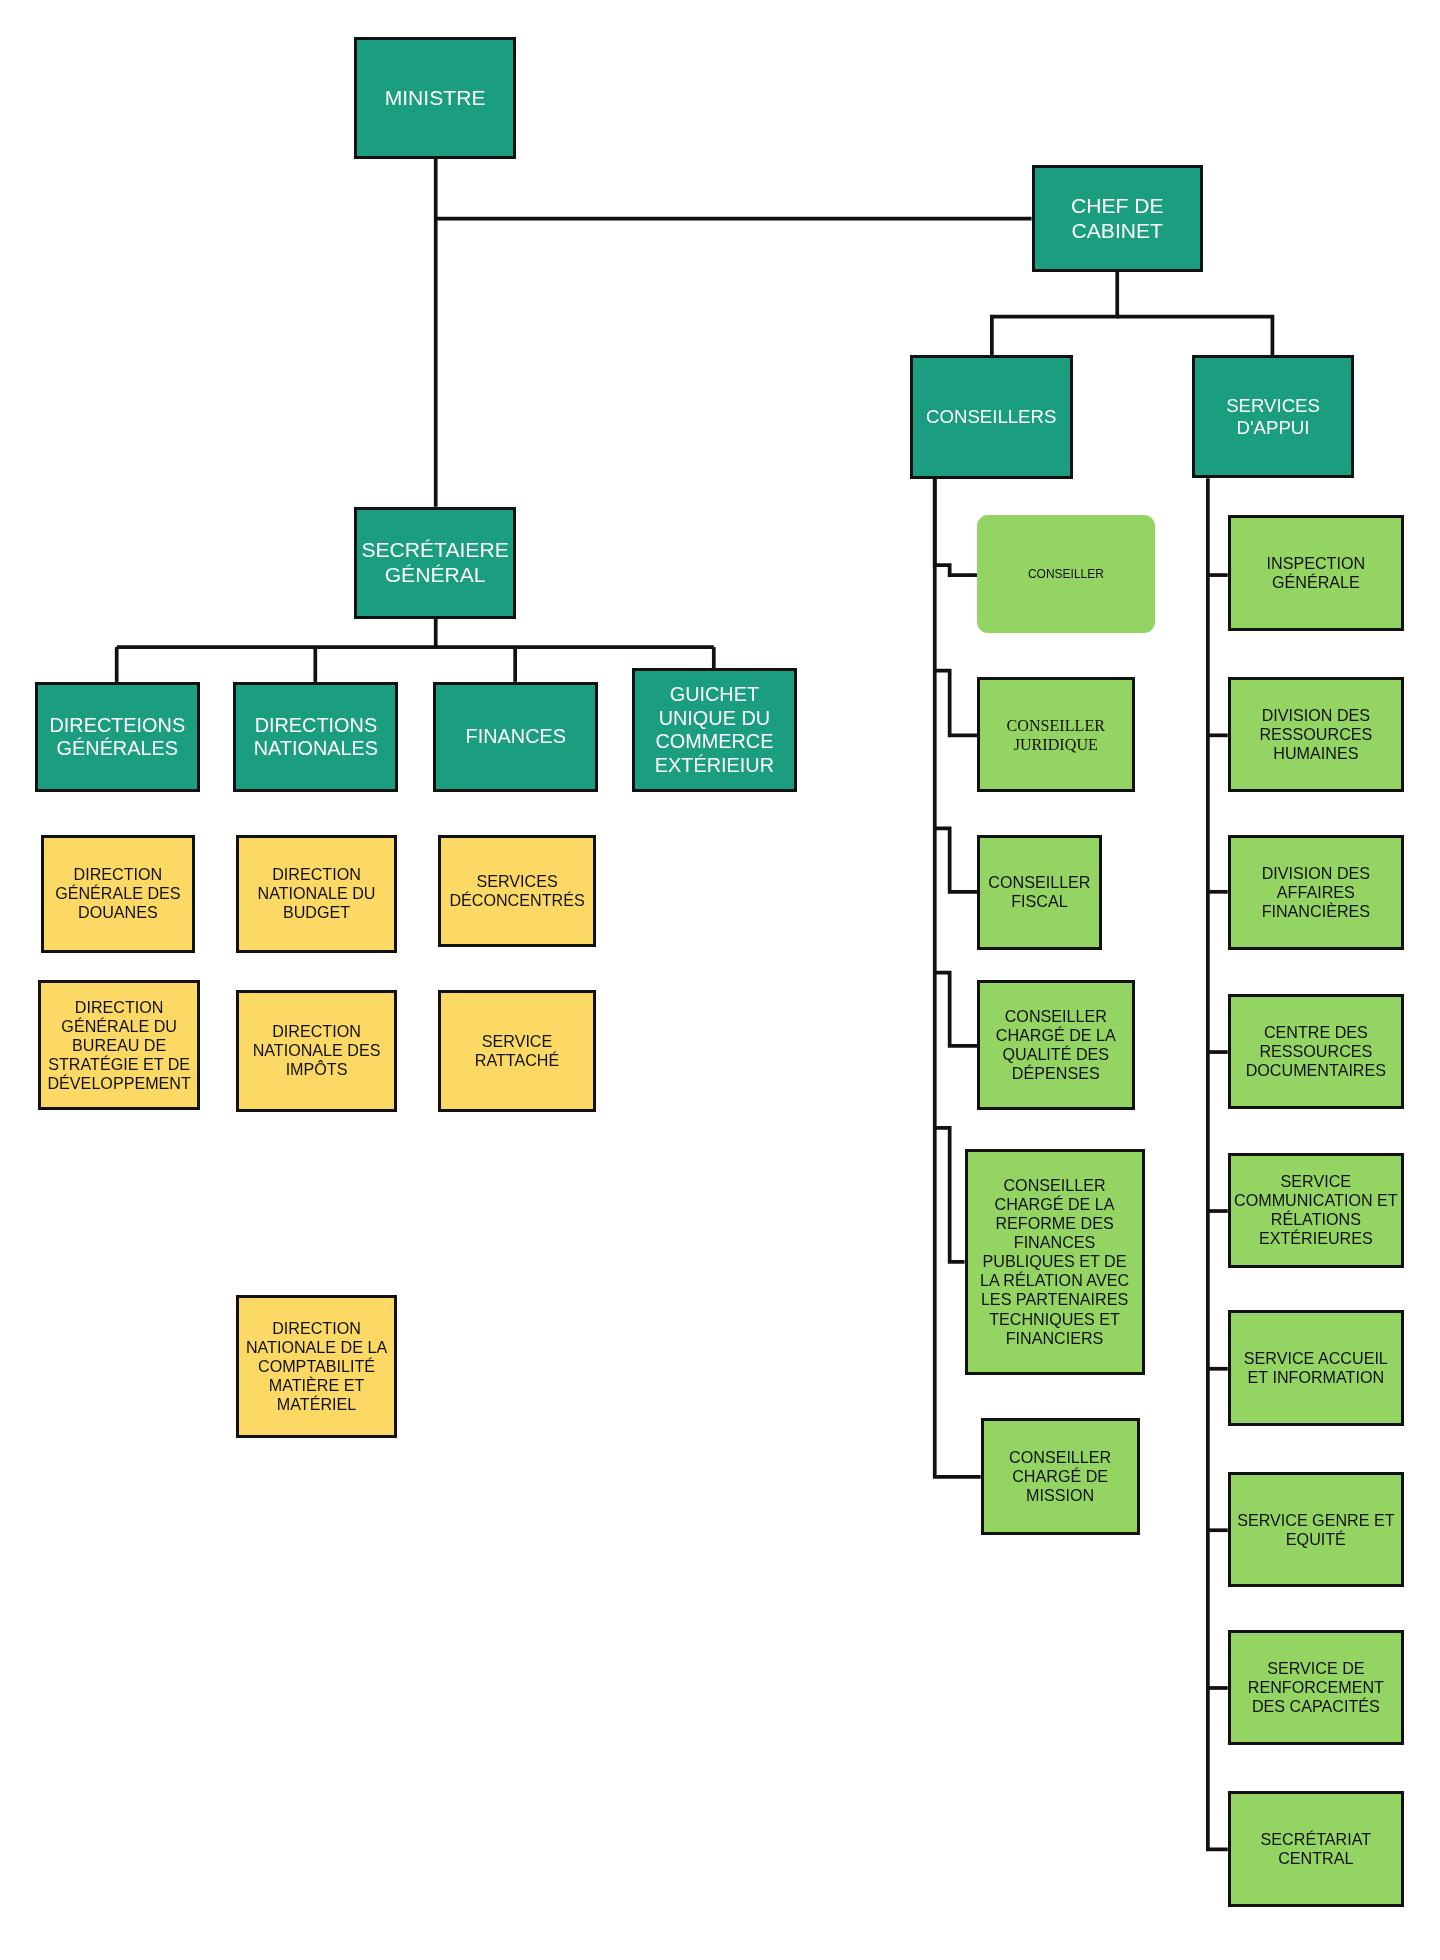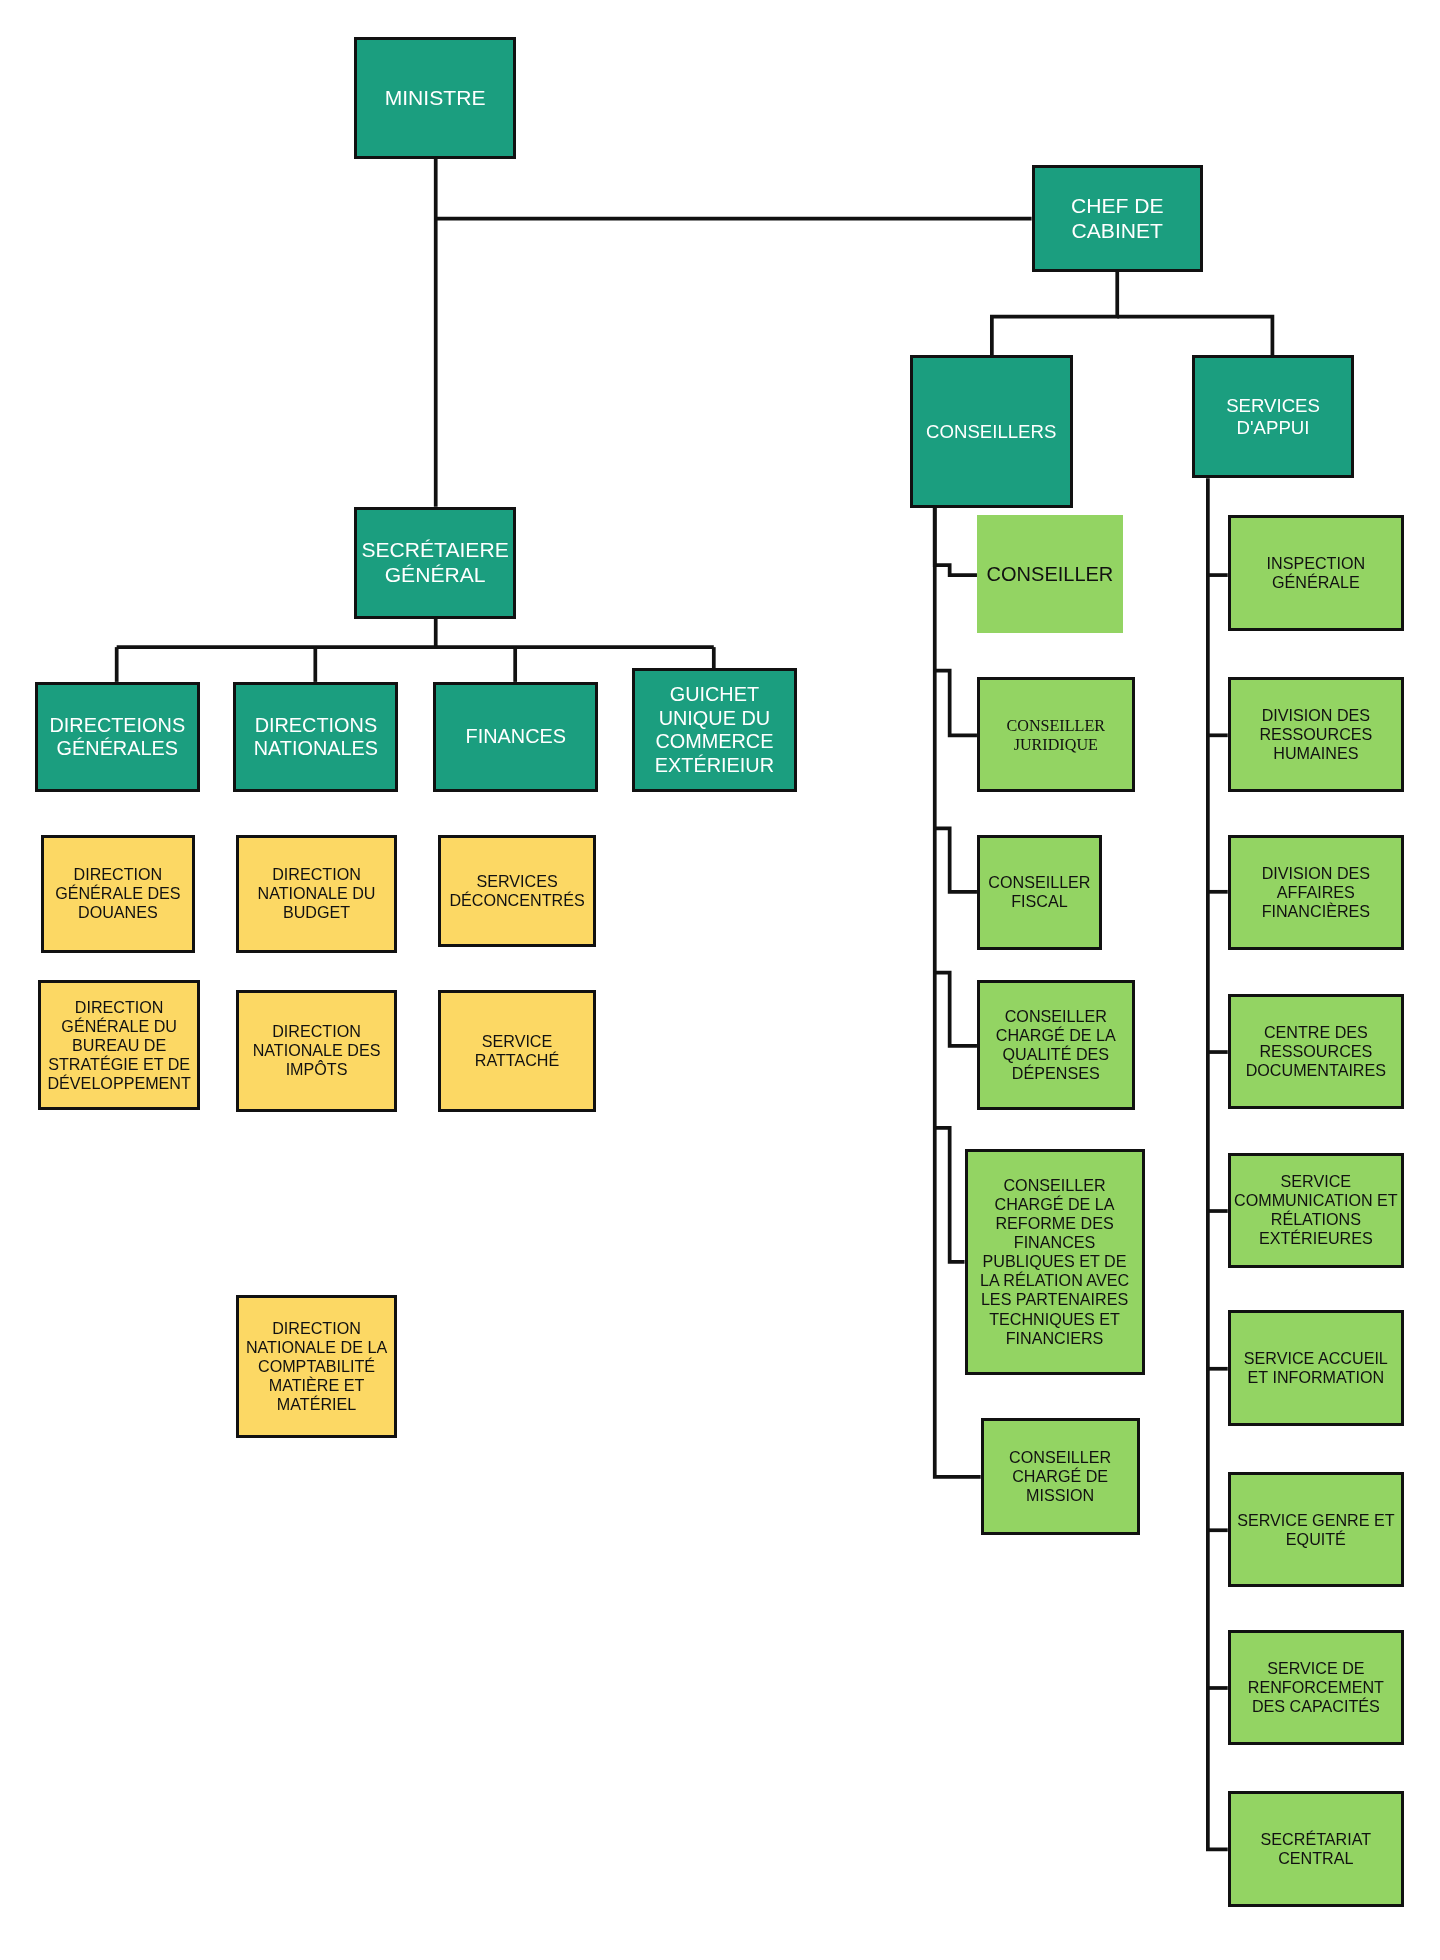--- a/index.html
+++ b/index.html
@@ -105,21 +105,21 @@
     <path d="M 973 1232 L 989 1232"></path>
     <path d="M 973 1359 L 989 1359"></path>
   </svg>
 
   <div class="node teal" style="left: 353.793px; top: 37.2624px; width: 162.621px; height: 121.724px; font-size: 21.1034px;">
     <span>MINISTRE</span>
   </div>
   <div class="node teal" style="left: 1031.59px; top: 165.196px; width: 171.31px; height: 106.819px; font-size: 21.1034px;">
     <span>CHEF DE CABINET</span>
   </div>
-  <div class="node teal" style="left: 909.931px; top: 355.234px; width: 162.621px; height: 153px; font-size: 18.6207px;">
+  <div class="node teal" style="left: 909.931px; top: 355.234px; width: 162.621px; height: 124px; font-size: 18.6207px;">
     <span>CONSEILLERS</span>
   </div>
   <div class="node teal" style="left: 1191.72px; top: 355.234px; width: 162.621px; height: 122.966px; font-size: 18.6207px;">
     <span>SERVICES D'APPUI</span>
   </div>
   <div class="node teal" style="left: 353.793px; top: 506.768px; width: 162.621px; height: 111.787px; font-size: 21.1034px;">
     <span>SECRÉTAIERE GÉNÉRAL</span>
   </div>
 
   <div></div>
@@ -153,21 +153,21 @@
     </div>
     <div class="node yellow" style="left: 235.862px; top: 1295.49px; width: 161.379px; height: 142.839px; font-size: 16.1379px;">
       <span>DIRECTION NATIONALE DE LA COMPTABILITÉ MATIÈRE ET MATÉRIEL</span>
     </div>
     <div class="node yellow" style="left: 438.207px; top: 834.677px; width: 157.655px; height: 112px; font-size: 16.1379px;">
       <span>SERVICES DÉCONCENTRÉS</span>
     </div>
     <div class="node yellow" style="left: 438.207px; top: 989.937px; width: 157.655px; height: 121.724px; font-size: 16.1379px;">
       <span>SERVICE RATTACHÉ</span>
     </div>
-    <div class="node green-noborder" style="left: 976.966px; top: 515.463px; width: 146px; height: 117.997px; font-size: 20px;">
+    <div class="node green-noborder" style="left: 976.966px; top: 515.463px; width: 178px; height: 117.997px; font-size: 12px; border-radius: 11px;">
       <span>CONSEILLER</span>
     </div>
     <div class="node green" style="left: 976.966px; top: 676.933px; width: 157.655px; height: 115.513px; font-size: 16.1379px; font-family: Liberation Serif, serif;">
       <span>CONSEILLER JURIDIQUE</span>
     </div>
     <div class="node green" style="left: 976.966px; top: 834.677px; width: 125px; height: 115.513px; font-size: 16.1379px;">
       <span>CONSEILLER FISCAL</span>
     </div>
     <div class="node green" style="left: 976.966px; top: 980px; width: 157.655px; height: 130.418px; font-size: 16.1379px;">
       <span>CONSEILLER CHARGÉ DE LA QUALITÉ DES DÉPENSES</span>

